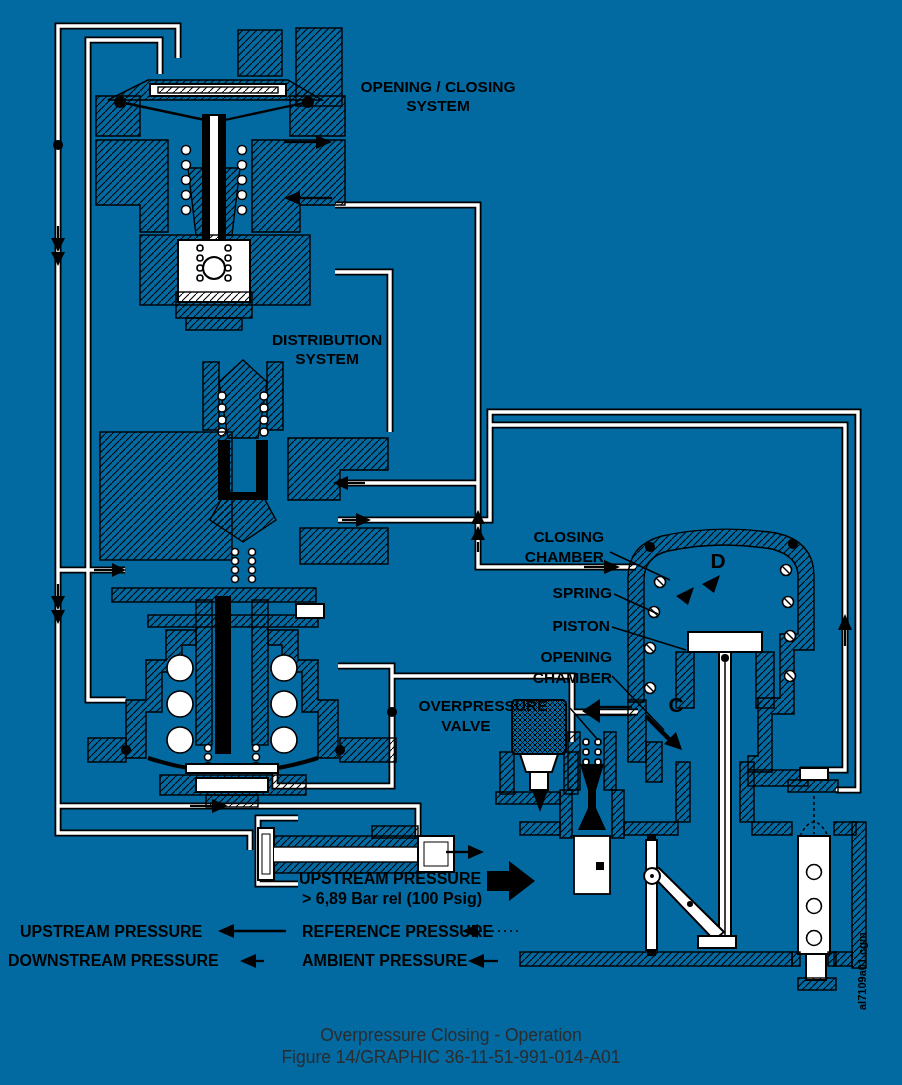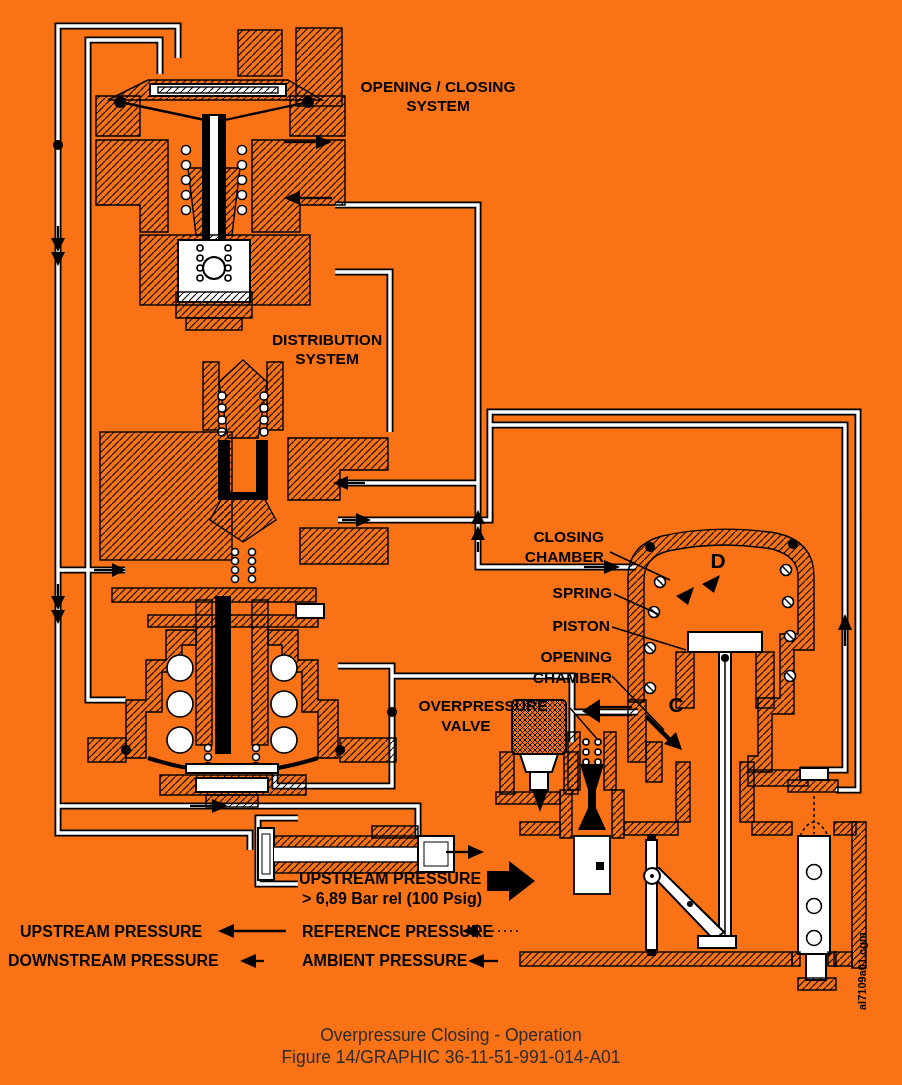--- a/index.html
+++ b/index.html
@@ -1,16 +1,16 @@
 <!DOCTYPE html>
 <html><head>
 <meta charset="utf-8">
 <style>
   html,body{margin:0;padding:0;background:#fff;}
-  #stage{position:relative;width:902px;height:1085px;background:#f97316;overflow:hidden;}
+  #stage{position:relative;width:902px;height:1085px;background:#0369a1;overflow:hidden;}
   svg{display:block;}
   .lbl{font-family:"Liberation Sans",sans-serif;font-weight:bold;font-size:15.5px;fill:#000;}
   .big{font-family:"Liberation Sans",sans-serif;font-weight:bold;font-size:21px;fill:#000;}
   .leg{font-family:"Liberation Sans",sans-serif;font-weight:bold;font-size:16px;fill:#000;}
   .cap{font-family:"Liberation Sans",sans-serif;font-size:17.5px;fill:#2b2b2b;}
   .fn{font-family:"Liberation Sans",sans-serif;font-weight:bold;font-size:11px;fill:#000;}
   .pb{stroke:#000;stroke-width:7;fill:none;stroke-linejoin:miter;}
   .pw{stroke:#fff;stroke-width:3.4;fill:none;stroke-linejoin:miter;}
   .thin{stroke:#000;stroke-width:1.5;fill:none;}
   .med{stroke:#000;stroke-width:2.3;fill:none;}

